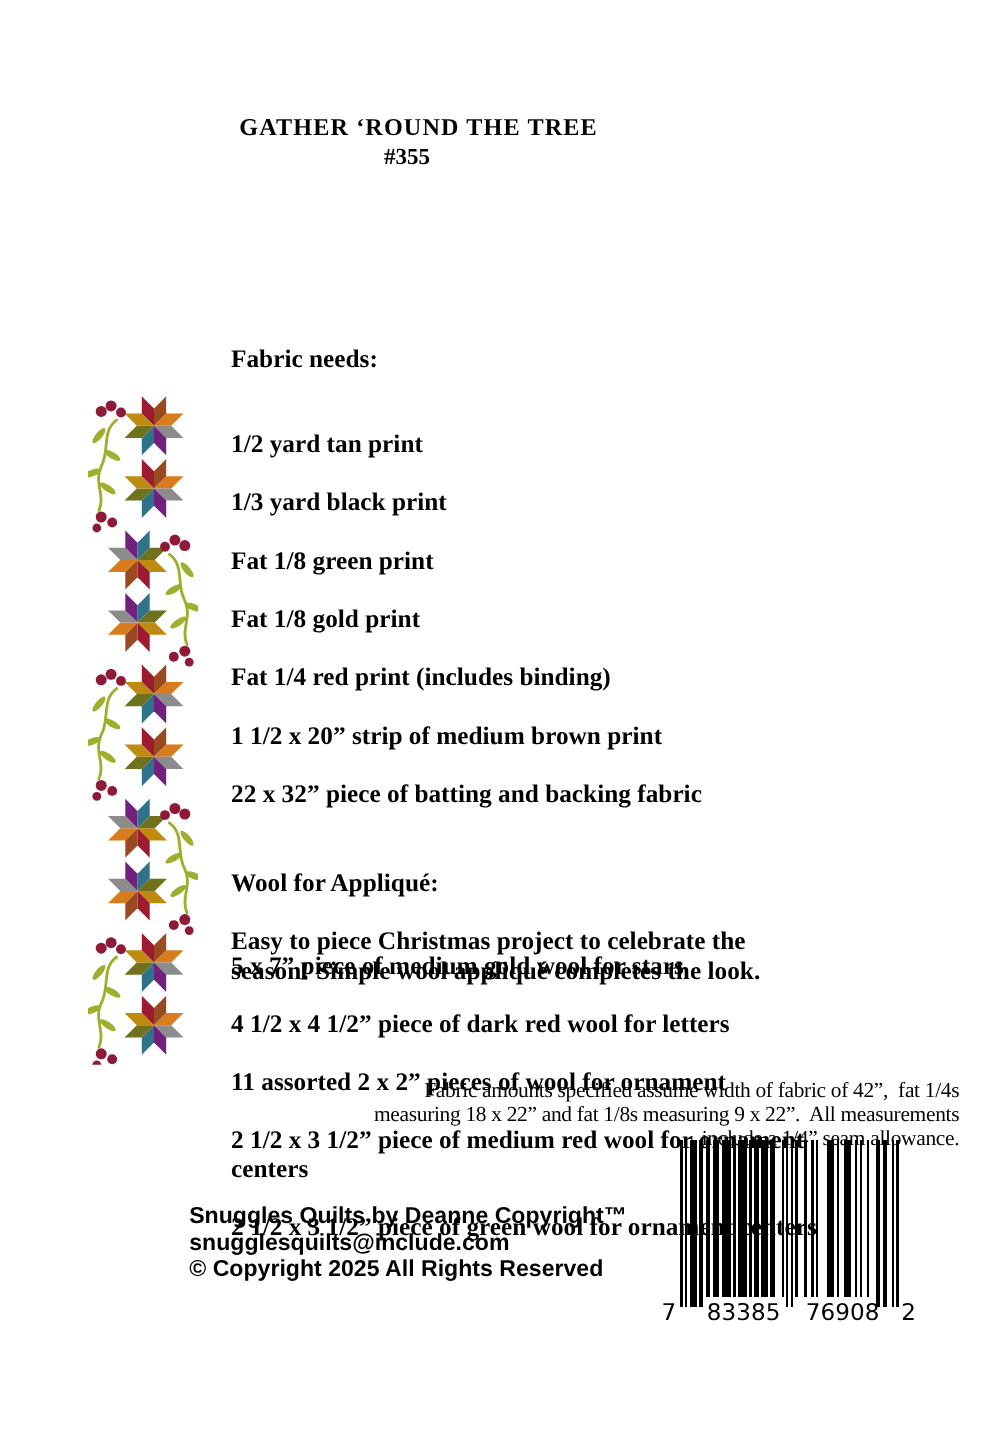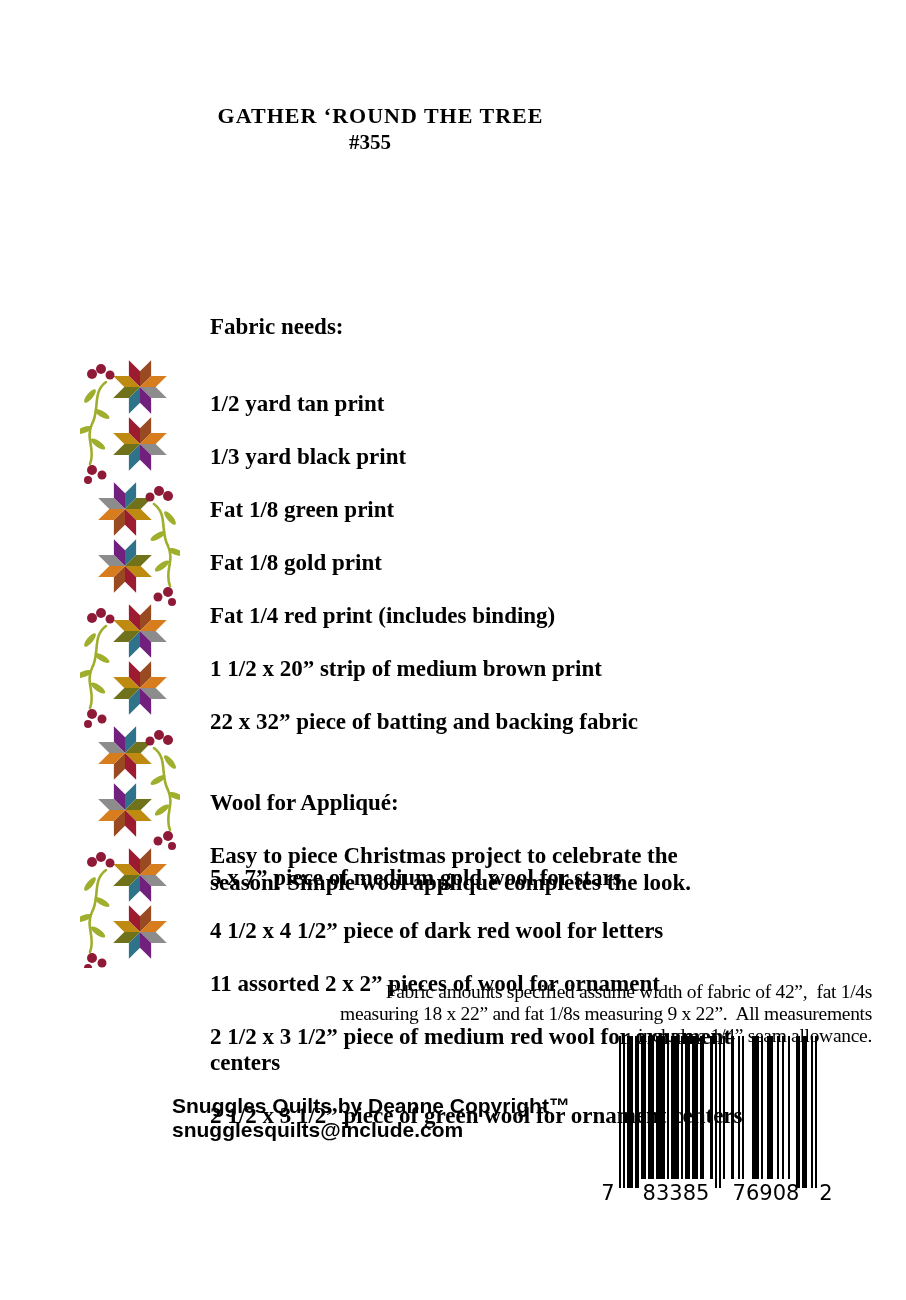--- a/index.html
+++ b/index.html
@@ -220,20 +220,21 @@
 <p class="description">Easy to piece Christmas project to celebrate the
 season! Simple wool appliqué completes the look.</p>
 
 <p class="fine-print">Fabric amounts specified assume width of fabric of 42”,  fat 1/4s
 measuring 18 x 22” and fat 1/8s measuring 9 x 22”.  All measurements
 include a 1/4” seam allowance.</p>
 
 <div class="publisher">
   <div>Snuggles Quilts by Deanne Copyright™</div>
   <div>snugglesquilts@include.com</div>
+  <div>© Copyright 2025 All Rights Reserved</div>
 </div>
 
 <svg id="barcode" width="250" height="168" viewBox="0 0 250 168">
     <rect x="25.50" y="0" width="2.15" height="152" fill="#000000" shape-rendering="crispEdges"></rect>
     <rect x="29.68" y="0" width="2.15" height="152" fill="#000000" shape-rendering="crispEdges"></rect>
     <rect x="33.86" y="0" width="2.15" height="152" fill="#000000" shape-rendering="crispEdges"></rect>
     <rect x="35.95" y="0" width="2.15" height="152" fill="#000000" shape-rendering="crispEdges"></rect>
     <rect x="38.04" y="0" width="2.15" height="152" fill="#000000" shape-rendering="crispEdges"></rect>
     <rect x="42.22" y="0" width="2.15" height="152" fill="#000000" shape-rendering="crispEdges"></rect>
     <rect x="44.31" y="0" width="2.15" height="152" fill="#000000" shape-rendering="crispEdges"></rect>

